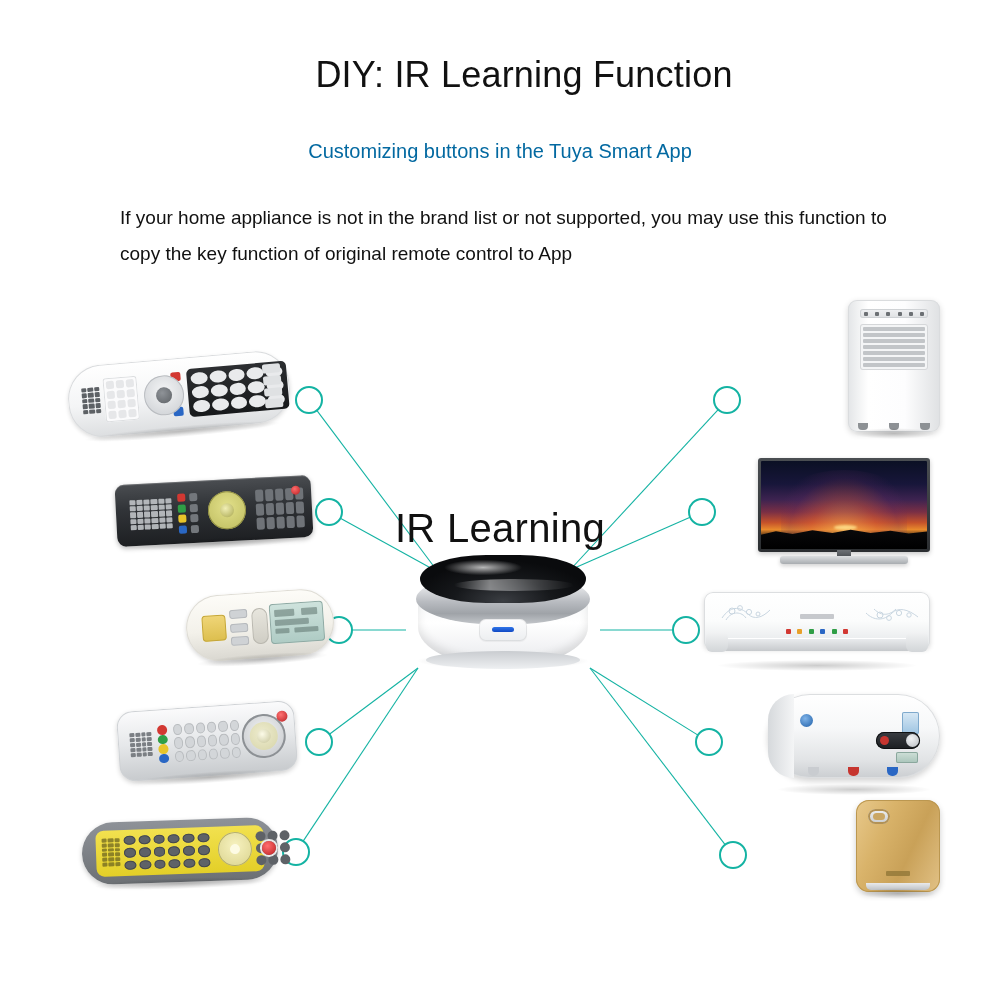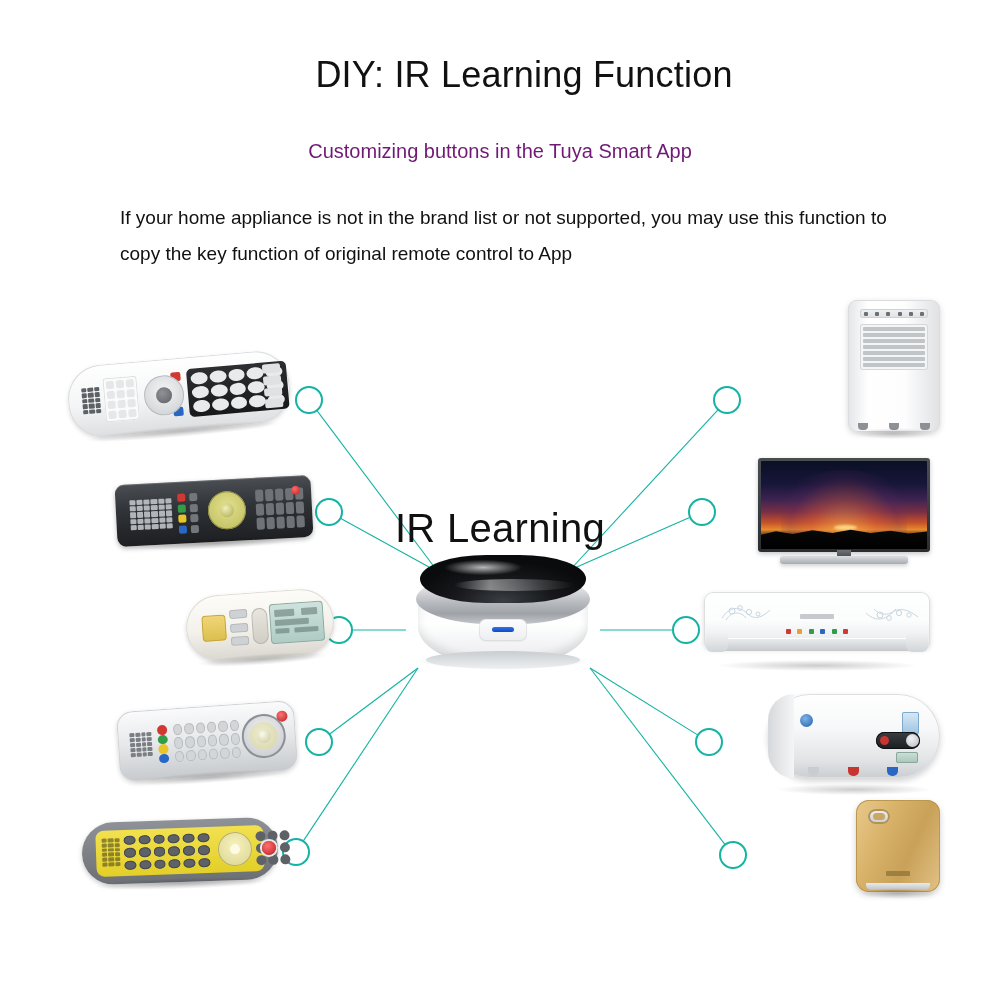--- a/index.html
+++ b/index.html
@@ -10,21 +10,21 @@
   }
   #page{position:relative;width:1000px;height:1000px;background:#fff;}
 
   
   .title{
     position:absolute;left:0;top:54px;width:1000px;text-align:center;
     font-size:36px;font-weight:400;letter-spacing:.2px;color:#111;padding-left:24px;
   }
   .subtitle{
     position:absolute;left:0;top:140px;width:1000px;text-align:center;
-    font-size:20px;font-weight:400;color:#701a75;
+    font-size:20px;font-weight:400;color:#0369a1;
   }
   .para{
     position:absolute;left:120px;top:200px;width:770px;
     font-size:19px;line-height:36px;color:#111;text-align:left;
   }
 
   
   #links{position:absolute;left:0;top:0;width:1000px;height:1000px;}
 
   

